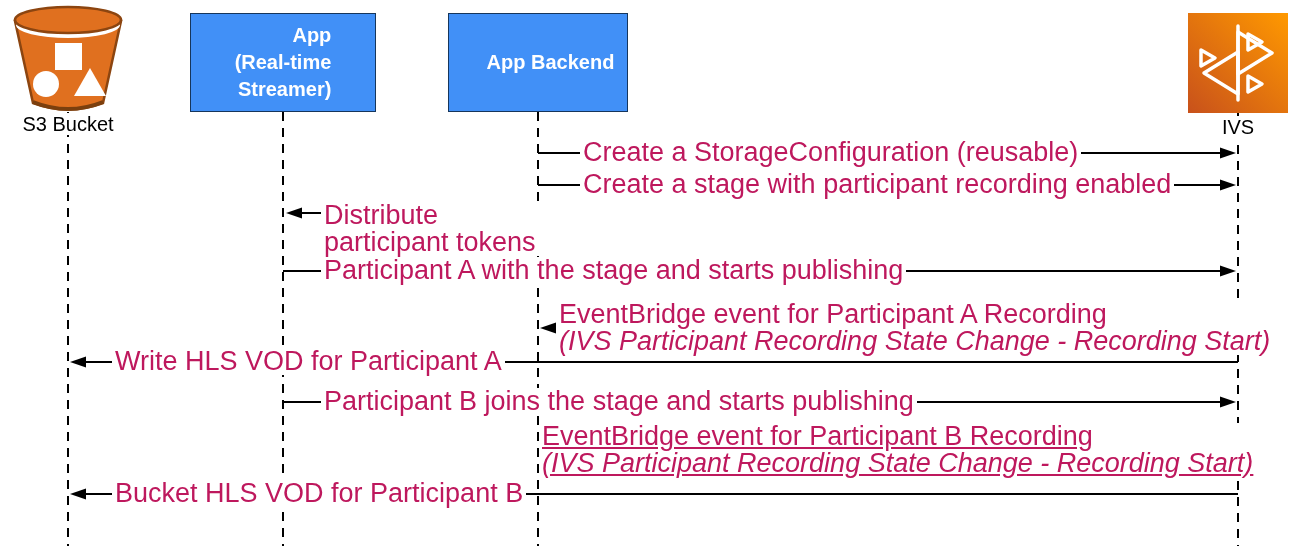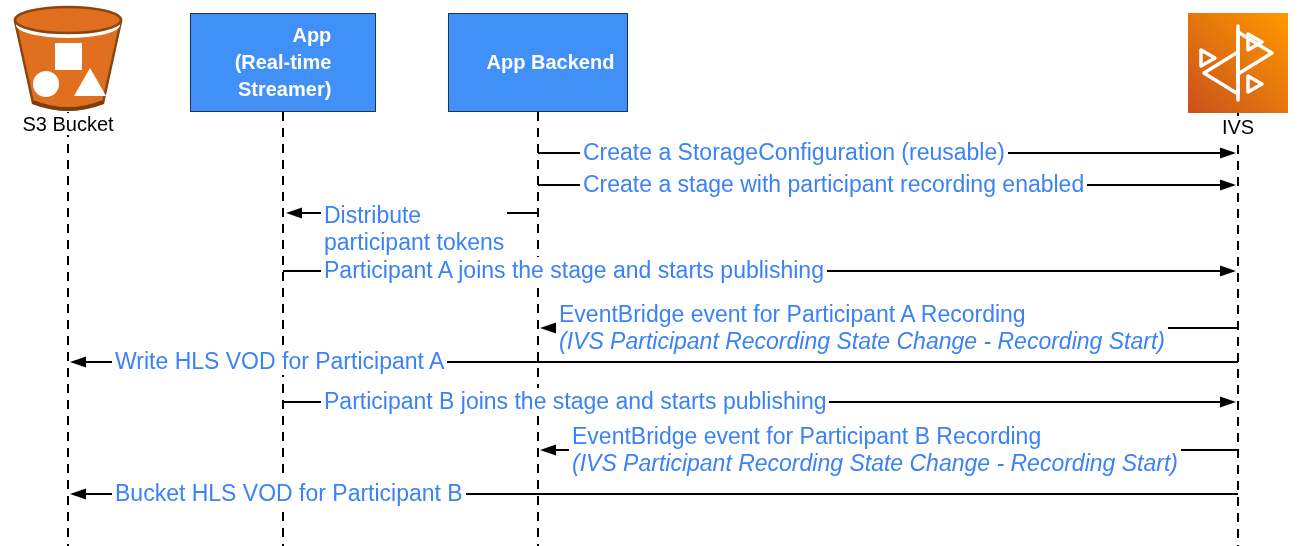--- a/index.html
+++ b/index.html
@@ -17,21 +17,21 @@
     display:flex;align-items:center;justify-content:center;text-align:right;
     box-sizing:border-box;
   }
   .pre{white-space:pre-line;}
   .picon{position:absolute;}
   .plabel{
     position:absolute;font-size:20px;line-height:22px;color:#000;
     text-align:center;background:#fff;
   }
   .msg{
-    position:absolute;font-size:23px;line-height:27px;color:#3b82f6;
+    position:absolute;font-size:27px;line-height:27px;color:#be185d;
     background:#fff;padding:0 3px;white-space:nowrap;
   }
   .msg .l2{display:block;font-style:italic;}
   .msg.wrap{white-space:pre-line;}
 </style>
 </head>
 <body>
 
 <div class="stage">
 
@@ -128,31 +128,31 @@
   </svg>
   <div class="plabel" style="left:1198px;top:116px;width:80px;">IVS</div>
 
   <div class="msg" style="left:580px;top:139px;">Create a StorageConfiguration (reusable)</div>
 
   <div class="msg" style="left:580px;top:171px;">Create a stage with participant recording enabled</div>
 
   <div class="msg wrap" style="left:321px;top:186px;margin-top:16px;">Distribute
 participant tokens</div>
 
-  <div class="msg" style="left:321px;top:257px;">Participant A joins the stage and starts publishing</div>
+  <div class="msg" style="left:321px;top:257px;">Participant A with the stage and starts publishing</div>
 
   <div class="msg" style="left:556px;top:301px;">
     <span class="l1">EventBridge event for Participant A Recording</span>
     <span class="l2">(IVS Participant Recording State Change - Recording Start)</span>
   </div>
 
   <div class="msg" style="left:112px;top:348px;">Write HLS VOD for Participant A</div>
 
   <div class="msg" style="left:321px;top:388px;">Participant B joins the stage and starts publishing</div>
 
-  <div class="msg" style="left:569px;top:423px;">
+  <div class="msg" style="left:539px;top:423px;text-decoration:underline;">
     <span class="l1">EventBridge event for Participant B Recording</span>
     <span class="l2">(IVS Participant Recording State Change - Recording Start)</span>
   </div>
 
   <div class="msg" style="left:112px;top:480px;">Bucket HLS VOD for Participant B</div>
 
 </div>
 
 </body></html>

